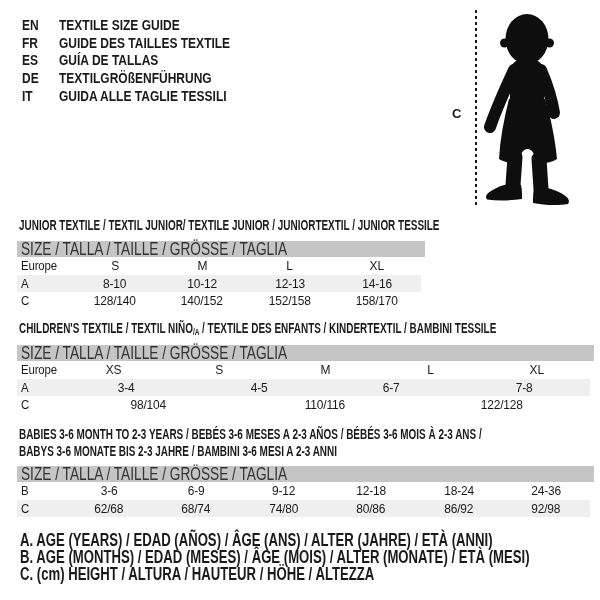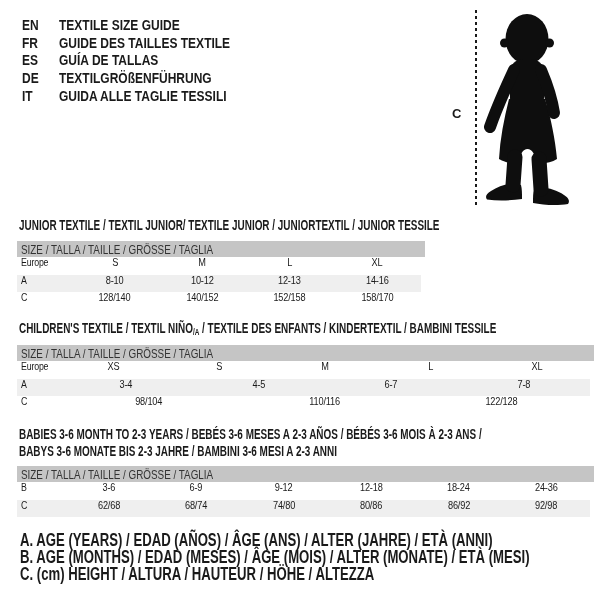--- a/index.html
+++ b/index.html
@@ -17,23 +17,23 @@
   
   .dash-line{left:475px;top:10px;width:2px;height:198px;
              background:repeating-linear-gradient(to bottom,#1a1a1a 0 3px,transparent 3px 6px);}
   .height-label{left:452px;top:106px;font-size:13px;font-weight:bold;}
 
   
   .tbl-title{font-weight:bold;font-size:14px;}
   .tbl-title .cond{transform:scaleX(0.71);}
   .tbl-title .subsm{font-size:9px;vertical-align:-2px;}
   .size-bar{height:16px;background:#c5c5c5;display:flex;align-items:center;padding-left:4px;
-            font-size:13px;color:#333333;}
+            font-size:18px;color:#333333;}
   .size-bar .cond{transform:scaleX(0.76);}
-  .trow{display:flex;align-items:flex-start;height:17.5px;font-size:10px;letter-spacing:-0.2px;}
+  .trow{display:flex;align-items:center;height:17.5px;font-size:13px;letter-spacing:-0.2px;}
   .trow.alt{background:#efefef;}
   .tlabel{padding-left:4px;}
   .tlabel .cond{transform:scaleX(0.88);}
   .tcell{flex:1;text-align:center;}
   .tcell .cond{transform:scaleX(0.92);transform-origin:50% 50%;}
   .t1 .tlabel{width:50px;}
   .t2 .tlabel{width:39px;}
   .t3 .tlabel{width:44px;}
 
   

